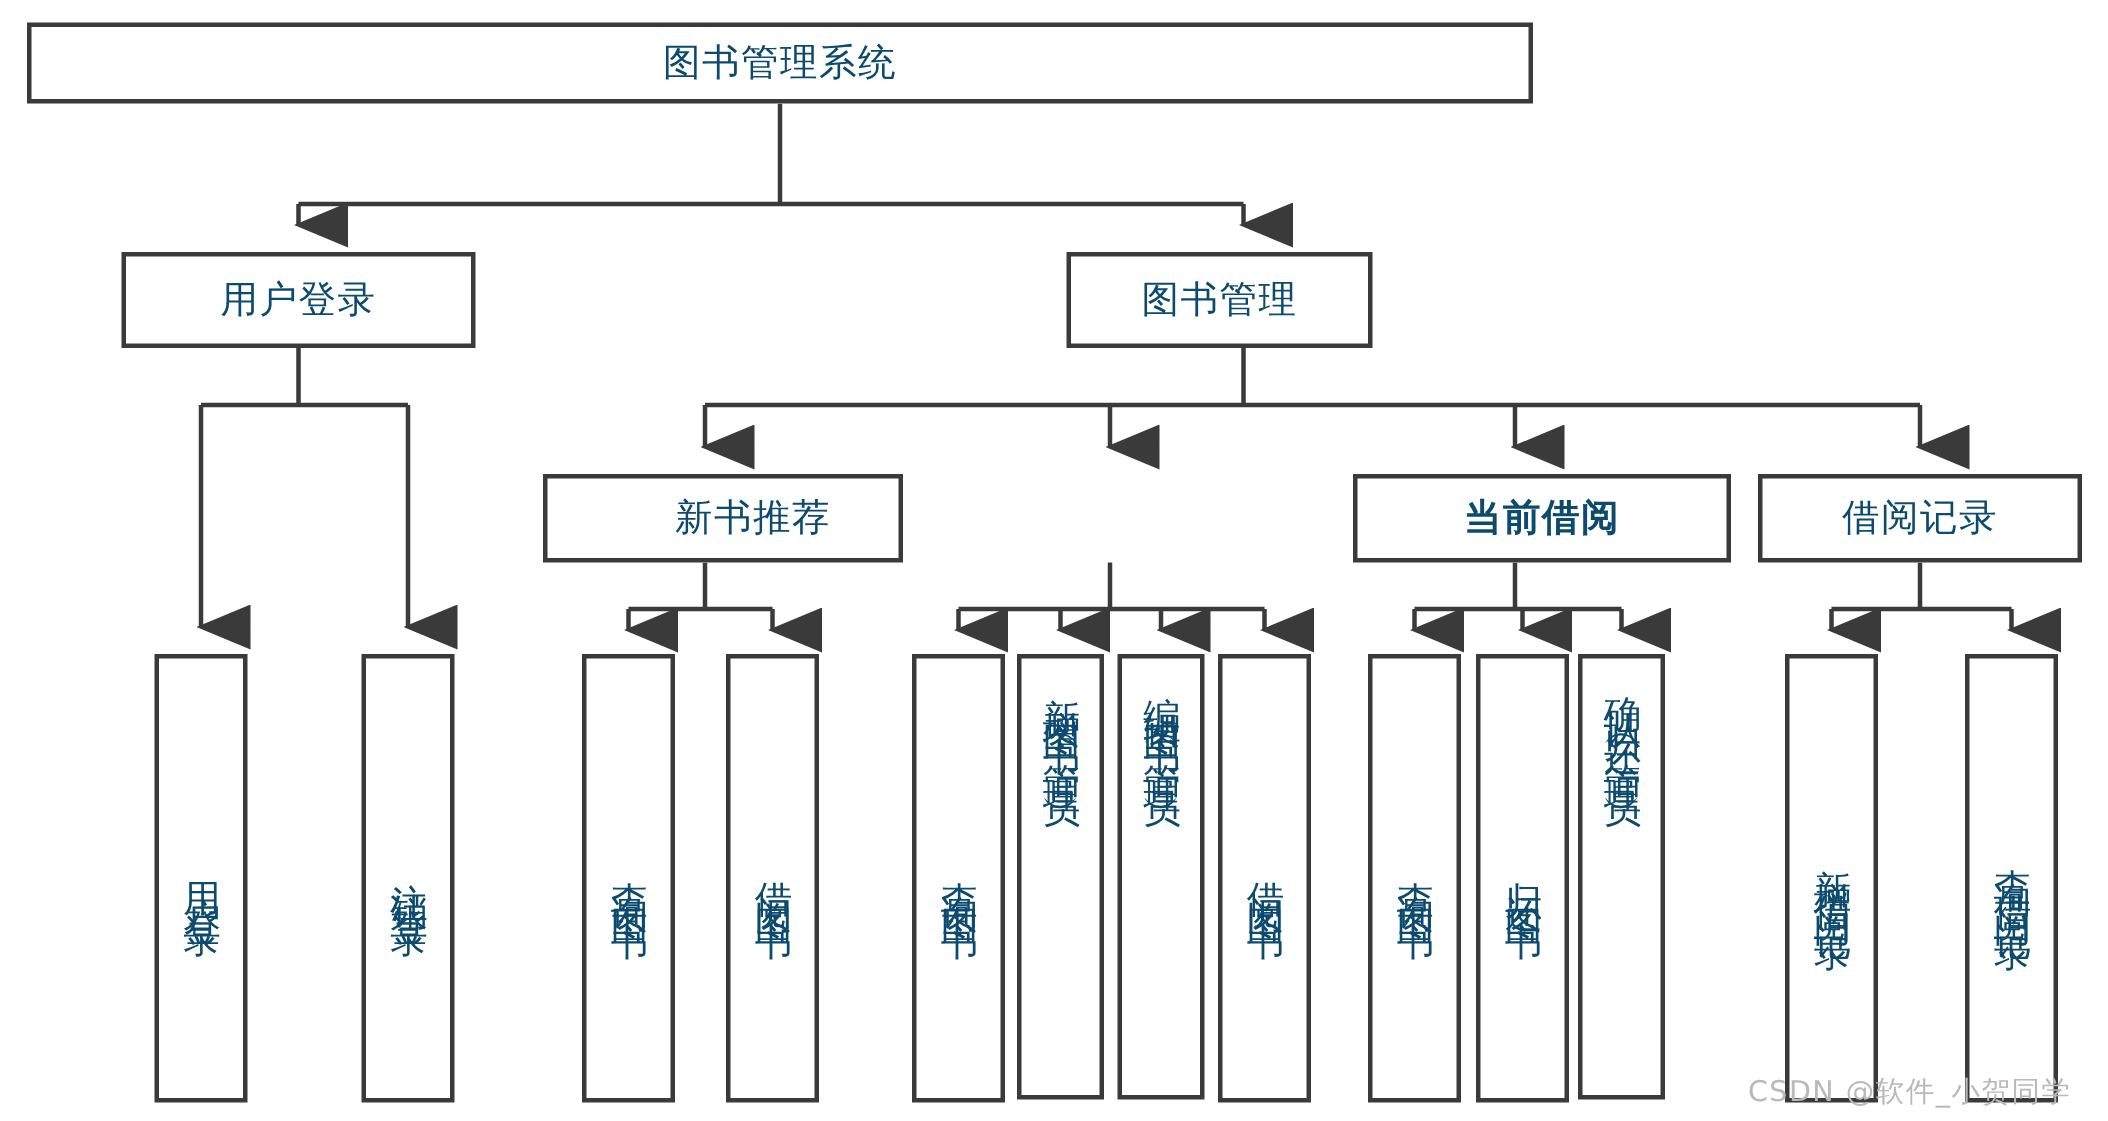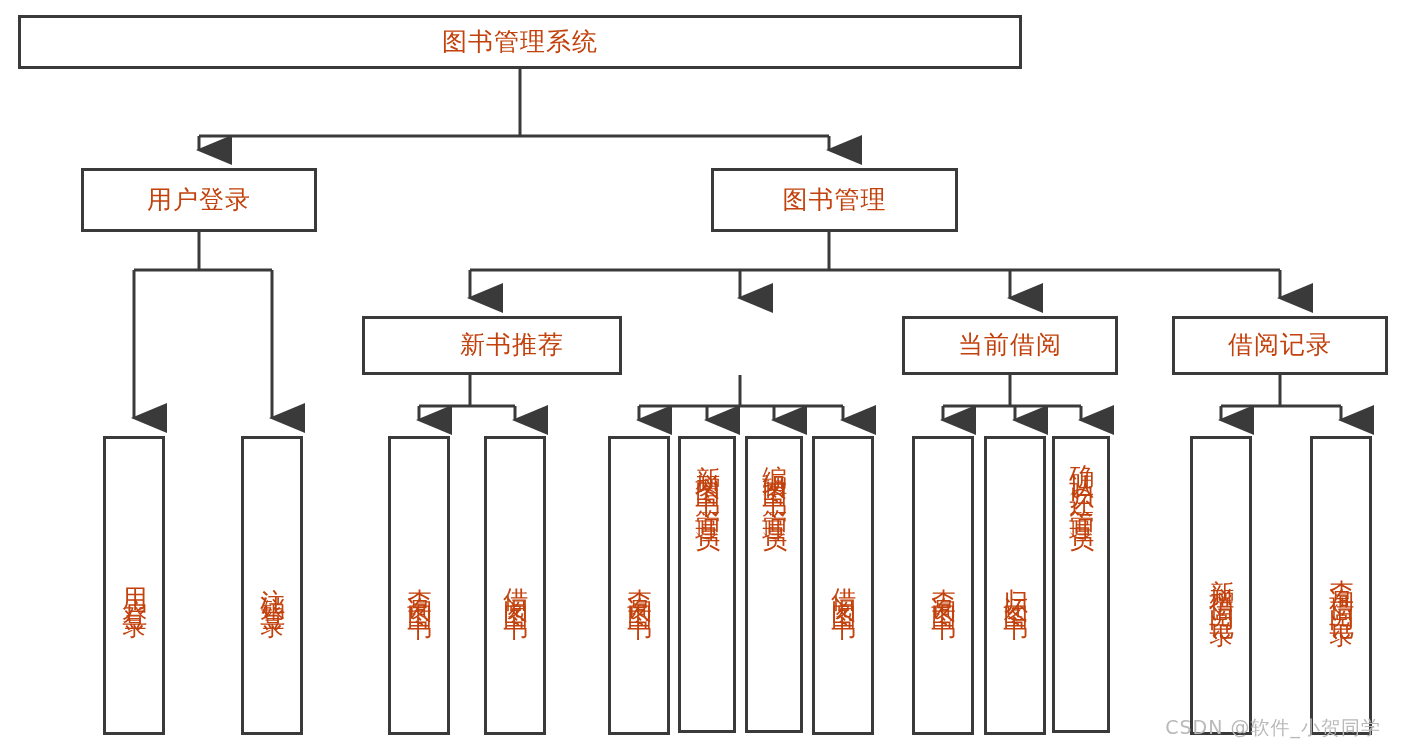--- a/index.html
+++ b/index.html
@@ -26,21 +26,21 @@
     pointer-events: none;
   }
   .node {
     position: absolute;
     box-sizing: border-box;
     background: #ffffff;
     border: 3px solid #3a3a3a;
     display: flex;
     align-items: center;
     justify-content: center;
-    color: #c2410c;
+    color: #0c4a6e;
   }
   .node.h {
     
     font-size: 25px;
     letter-spacing: 1px;
   }
   .node.v {
     
     writing-mode: vertical-rl;
     text-orientation: upright;
@@ -125,28 +125,28 @@
     </g>
   </svg>
 
   <div class="node h" id="node-root" style="left: 18px; top: 15px; width: 1004px; height: 54px;">
     <span class="node-label">图书管理系统</span>
   </div>
 
   <div class="node h" id="node-l2-0" style="left: 81px; top: 168px; width: 236px; height: 64px;">
     <span class="node-label">用户登录</span>
   </div>
-  <div class="node h" id="node-l2-1" style="left: 711px; top: 168px; width: 247px; height: 64px;">
+  <div class="node h" id="node-l2-1" style="left: 711px; top: 168px; width: 204px; height: 64px;">
     <span class="node-label">图书管理</span>
   </div>
 
-  <div class="node h" id="node-l3-0" style="left: 362px; top: 316px; width: 260px; height: 59px; padding-left: 40px;">
+  <div class="node h" id="node-l3-0" style="left: 362px; top: 316px; width: 240px; height: 59px; padding-left: 40px;">
     <span class="node-label">新书推荐</span>
   </div>
-  <div class="node h" id="node-l3-2" style="left: 902px; top: 316px; width: 216px; height: 59px;">
+  <div class="node h" id="node-l3-2" style="left: 902px; top: 316px; width: 252px; height: 59px; font-weight: bold;">
     <span class="node-label">当前借阅</span>
   </div>
   <div class="node h" id="node-l3-3" style="left: 1172px; top: 316px; width: 216px; height: 59px;">
     <span class="node-label">借阅记录</span>
   </div>
 
   <div class="node v" id="node-leaf-0" style="left: 103px; top: 436px; width: 62px; height: 299px;">
     <span class="node-label">用户登录</span>
   </div>
   <div class="node v" id="node-leaf-1" style="left: 241px; top: 436px; width: 62px; height: 299px;">

